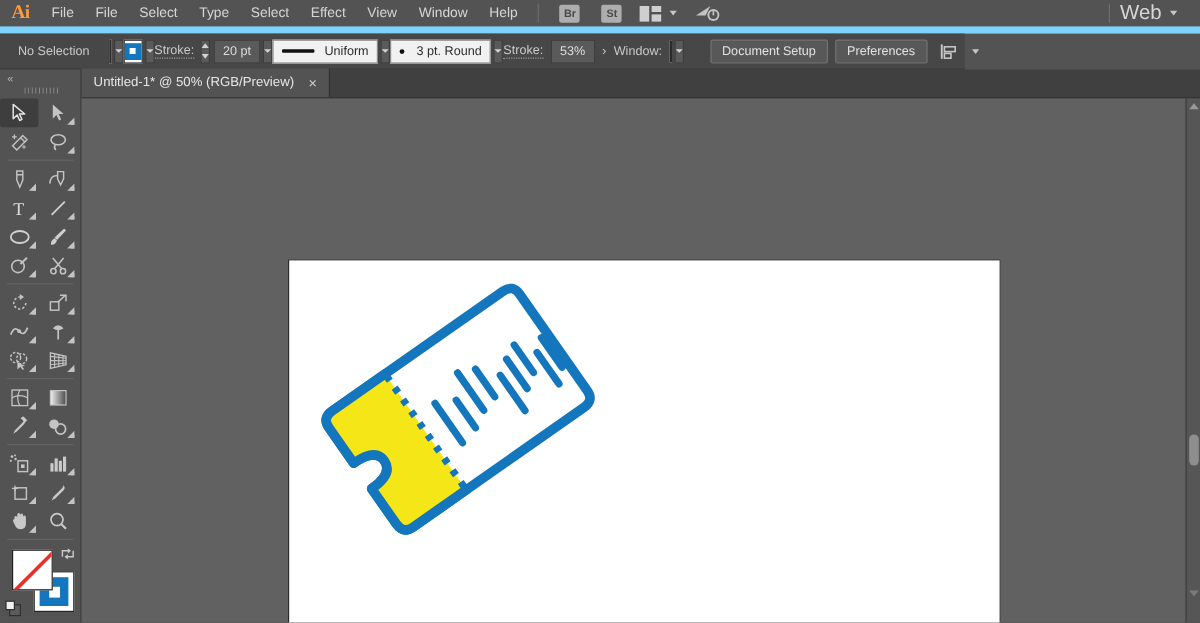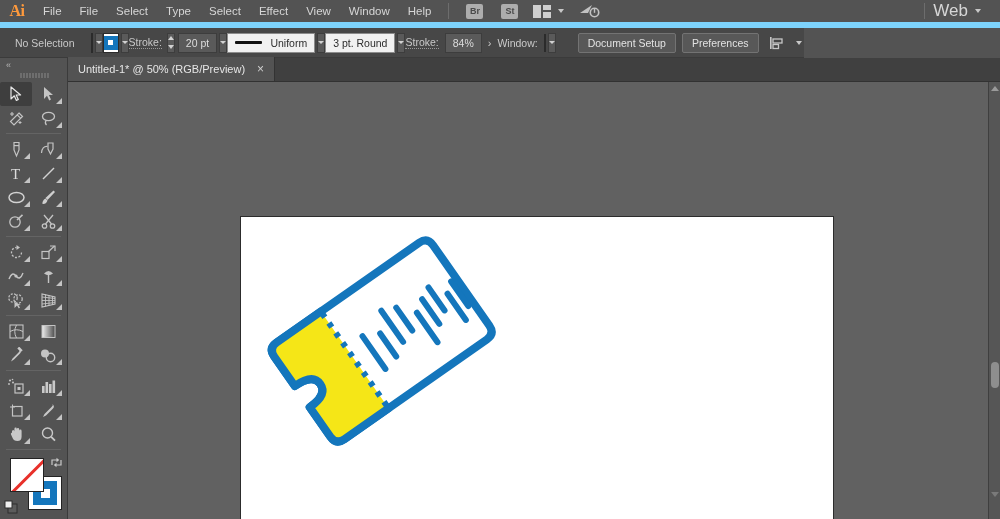--- a/index.html
+++ b/index.html
@@ -318,32 +318,32 @@
     <div class="field white" style="width:88px;justify-content:flex-start;align-items:center;">
       <span class="profile-line"></span>
       <span>Uniform</span>
     </div>
     <div class="dd-btn">
         <span class="chev"></span>
       </div>
 
     <div style="width:10px;"></div>
 
-    <div class="field white" style="width:86px;justify-content:flex-start;flex-direction:column;">
+    <div class="field white" style="width:86px;justify-content:flex-start;">
       <span class="brush-dot"></span>
       <span>3 pt. Round</span>
     </div>
     <div class="dd-btn">
         <span class="chev"></span>
       </div>
 
     <div style="width:12px;"></div>
 
     <div class="cb-label ul">Stroke:</div>
-    <div class="field" style="width:54px;margin-left:6px;">84%</div>
+    <div class="field" style="width:54px;margin-left:6px;">53%</div>
     <div class="opac-arrow">›</div>
 
     <div style="width:4px;"></div>
 
     <div class="cb-label">Window:</div>
     <div class="swatch-white" style="margin-left:6px;"></div>
     <div class="dd-btn">
         <span class="chev"></span>
       </div>
 

